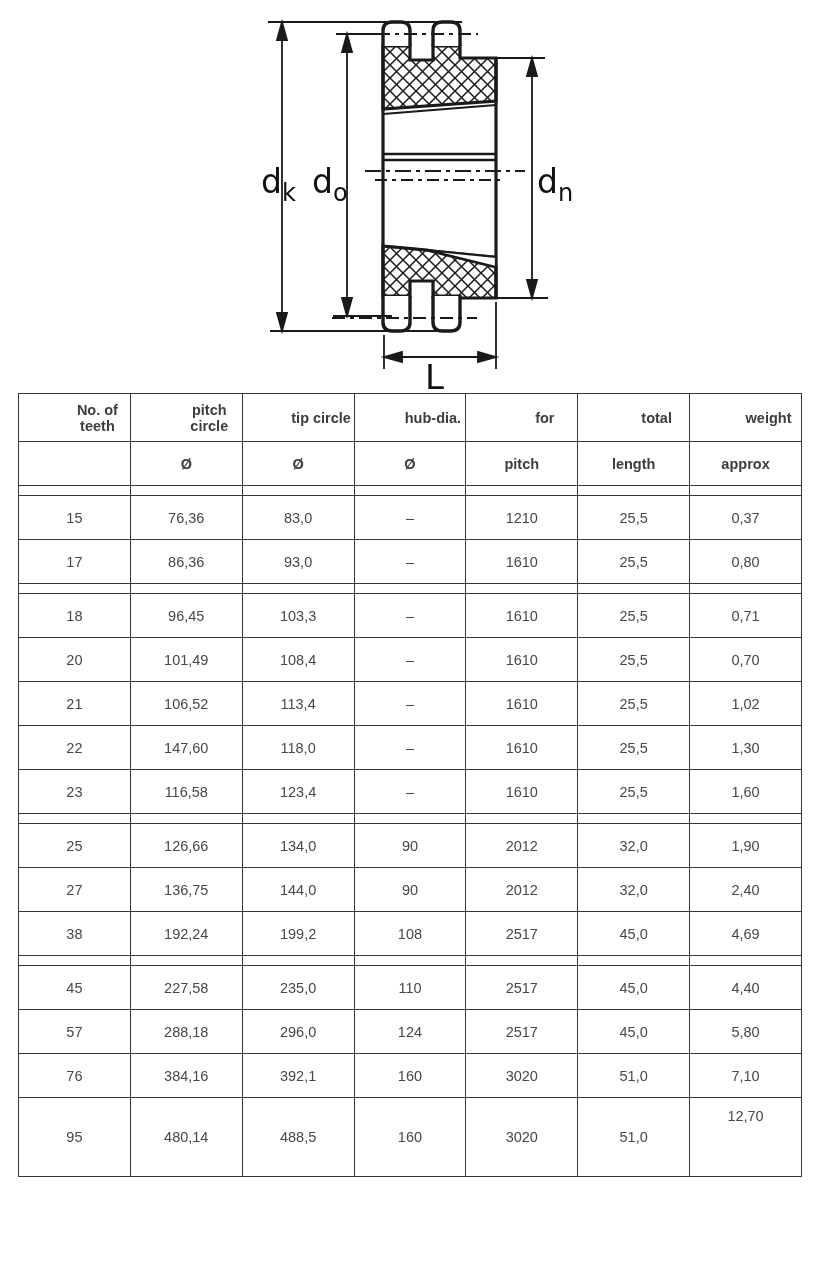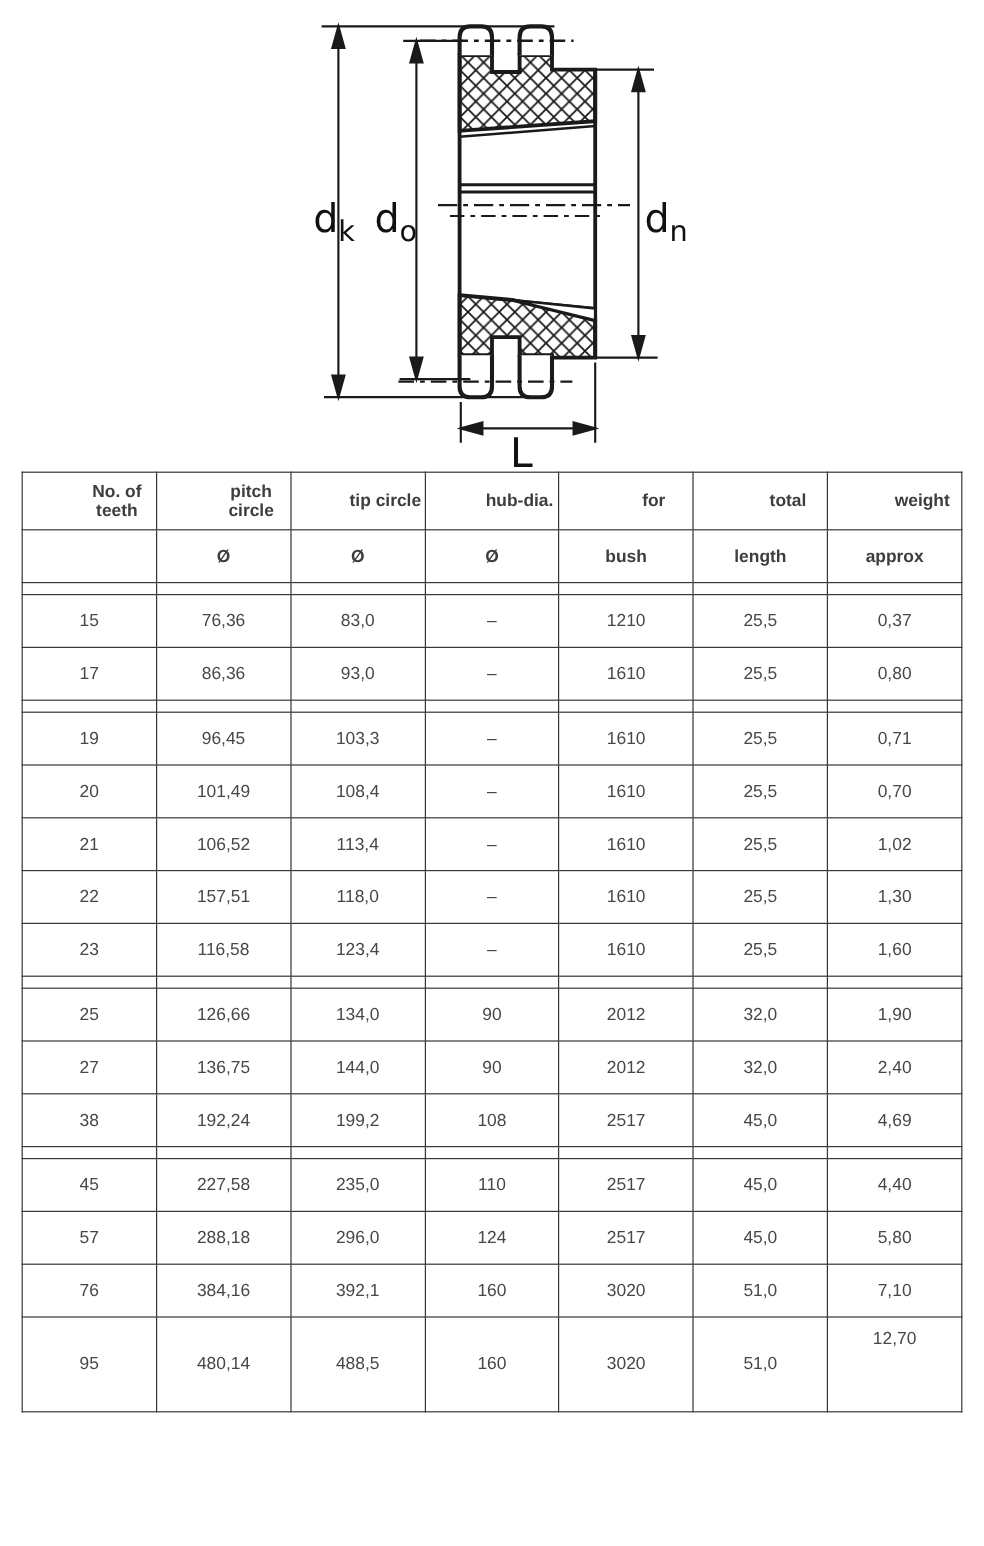--- a/index.html
+++ b/index.html
@@ -113,21 +113,21 @@
         <th>hub-dia.</th>
         <th>for</th>
         <th>total</th>
         <th>weight</th>
       </tr>
       <tr class="h2">
         <th></th>
         <th>Ø</th>
         <th>Ø</th>
         <th>Ø</th>
-        <th>bush</th>
+        <th>pitch</th>
         <th>length</th>
         <th>approx</th>
       </tr>
     </thead>
     <tbody>
       <tr class="spacer">
         <td></td>
         <td></td>
         <td></td>
         <td></td>
@@ -156,21 +156,21 @@
       <tr class="spacer">
         <td></td>
         <td></td>
         <td></td>
         <td></td>
         <td></td>
         <td></td>
         <td></td>
       </tr>
       <tr>
-        <td>19</td>
+        <td>18</td>
         <td>96,45</td>
         <td>103,3</td>
         <td>–</td>
         <td>1610</td>
         <td>25,5</td>
         <td>0,71</td>
       </tr>
       <tr>
         <td>20</td>
         <td>101,49</td>
@@ -184,21 +184,21 @@
         <td>21</td>
         <td>106,52</td>
         <td>113,4</td>
         <td>–</td>
         <td>1610</td>
         <td>25,5</td>
         <td>1,02</td>
       </tr>
       <tr>
         <td>22</td>
-        <td>157,51</td>
+        <td>147,60</td>
         <td>118,0</td>
         <td>–</td>
         <td>1610</td>
         <td>25,5</td>
         <td>1,30</td>
       </tr>
       <tr>
         <td>23</td>
         <td>116,58</td>
         <td>123,4</td>

